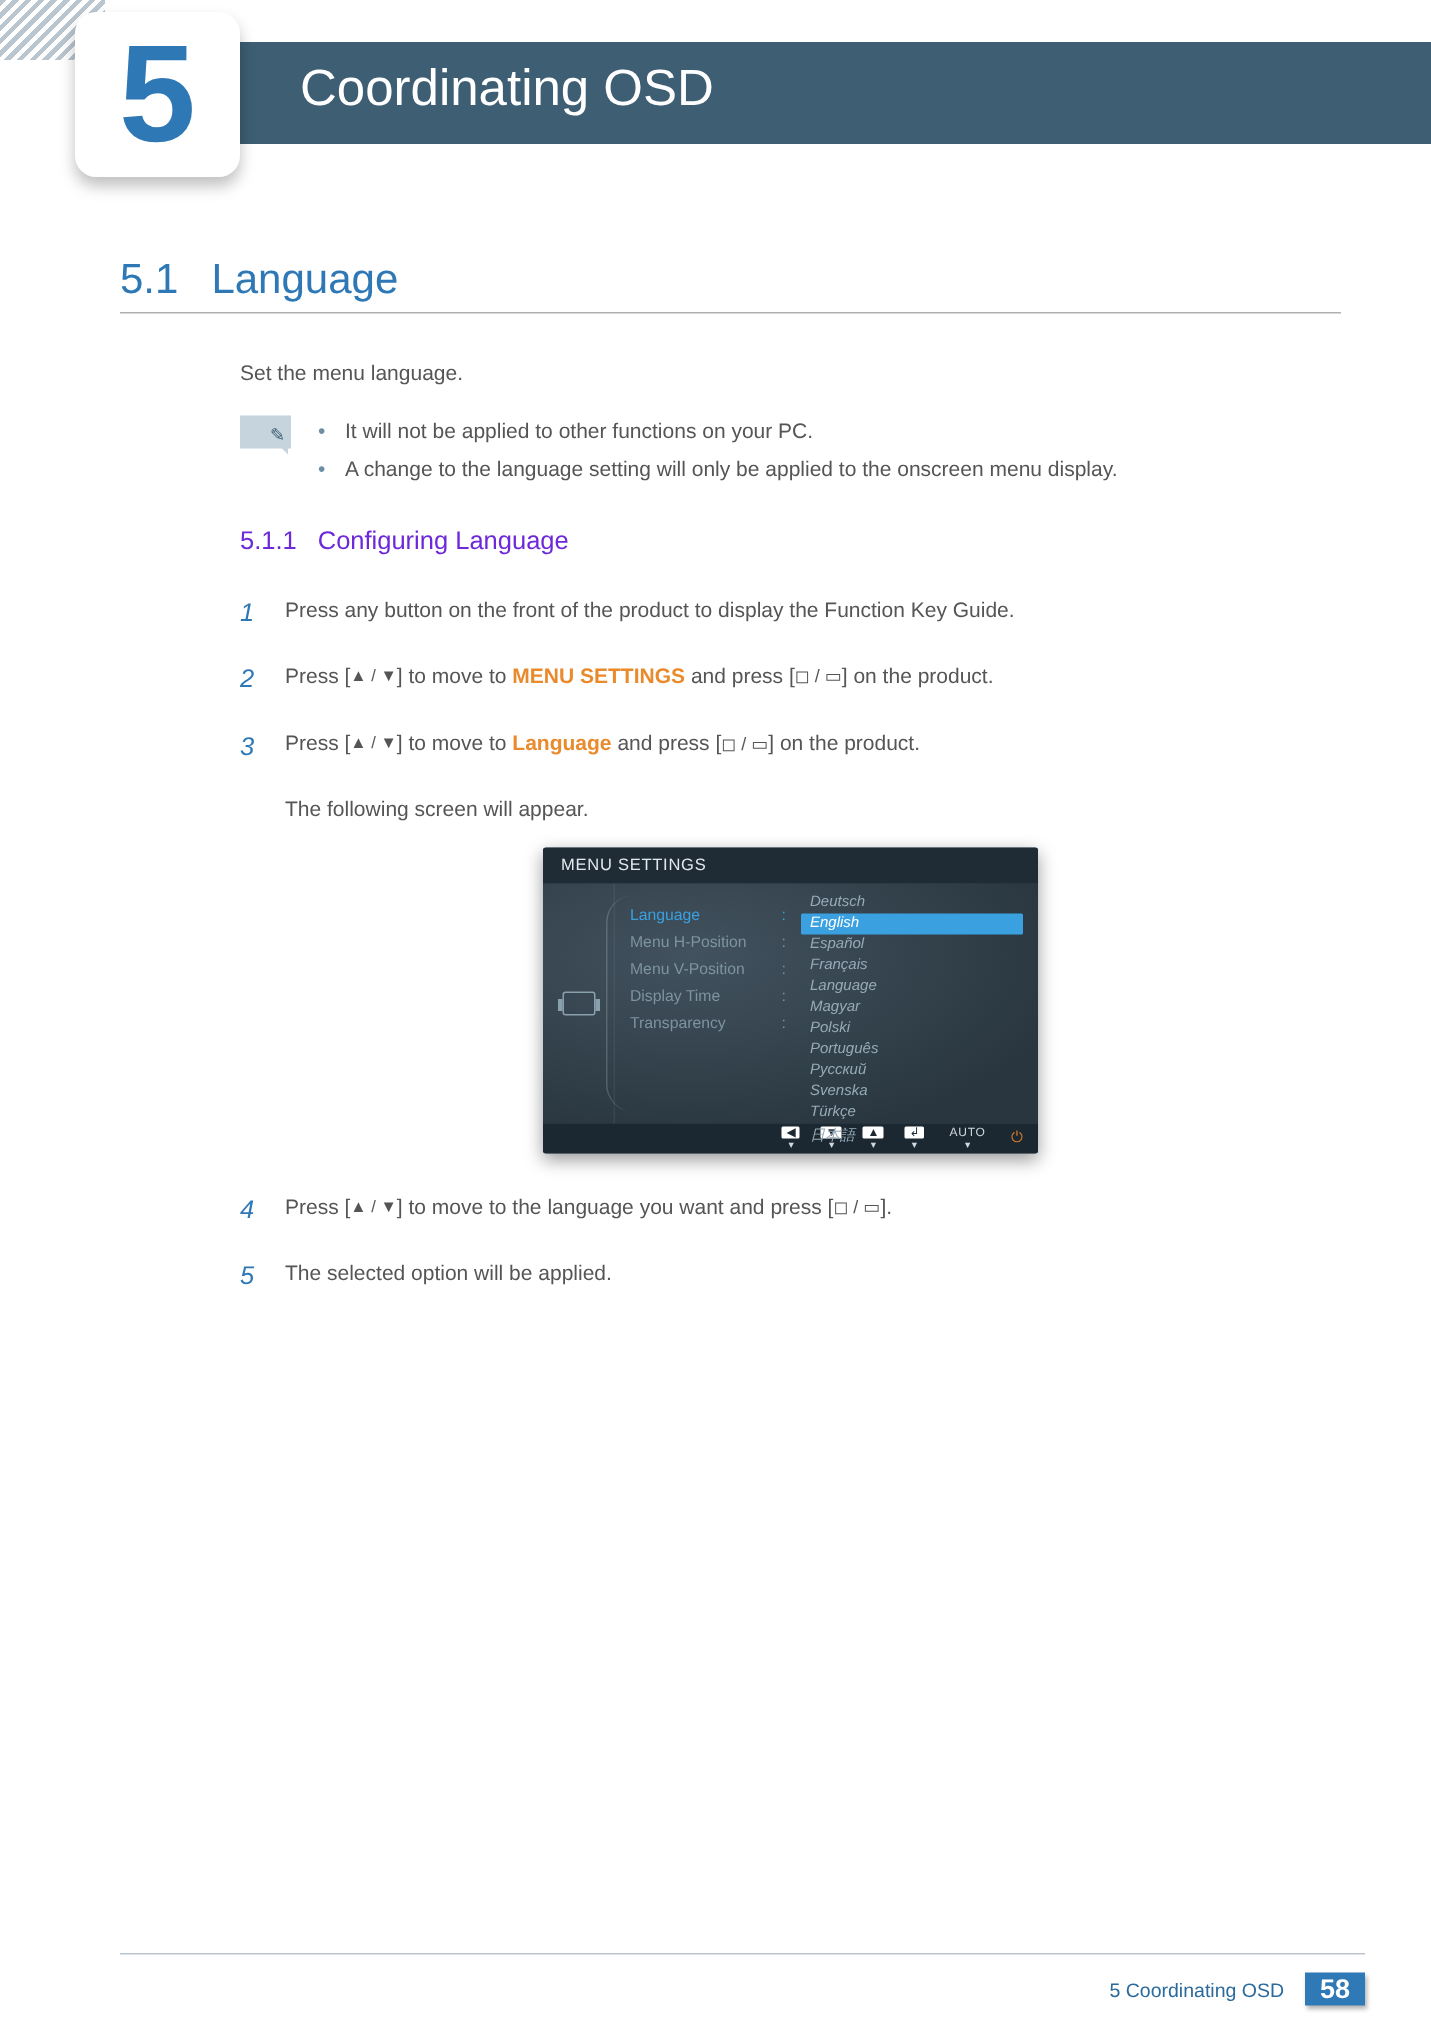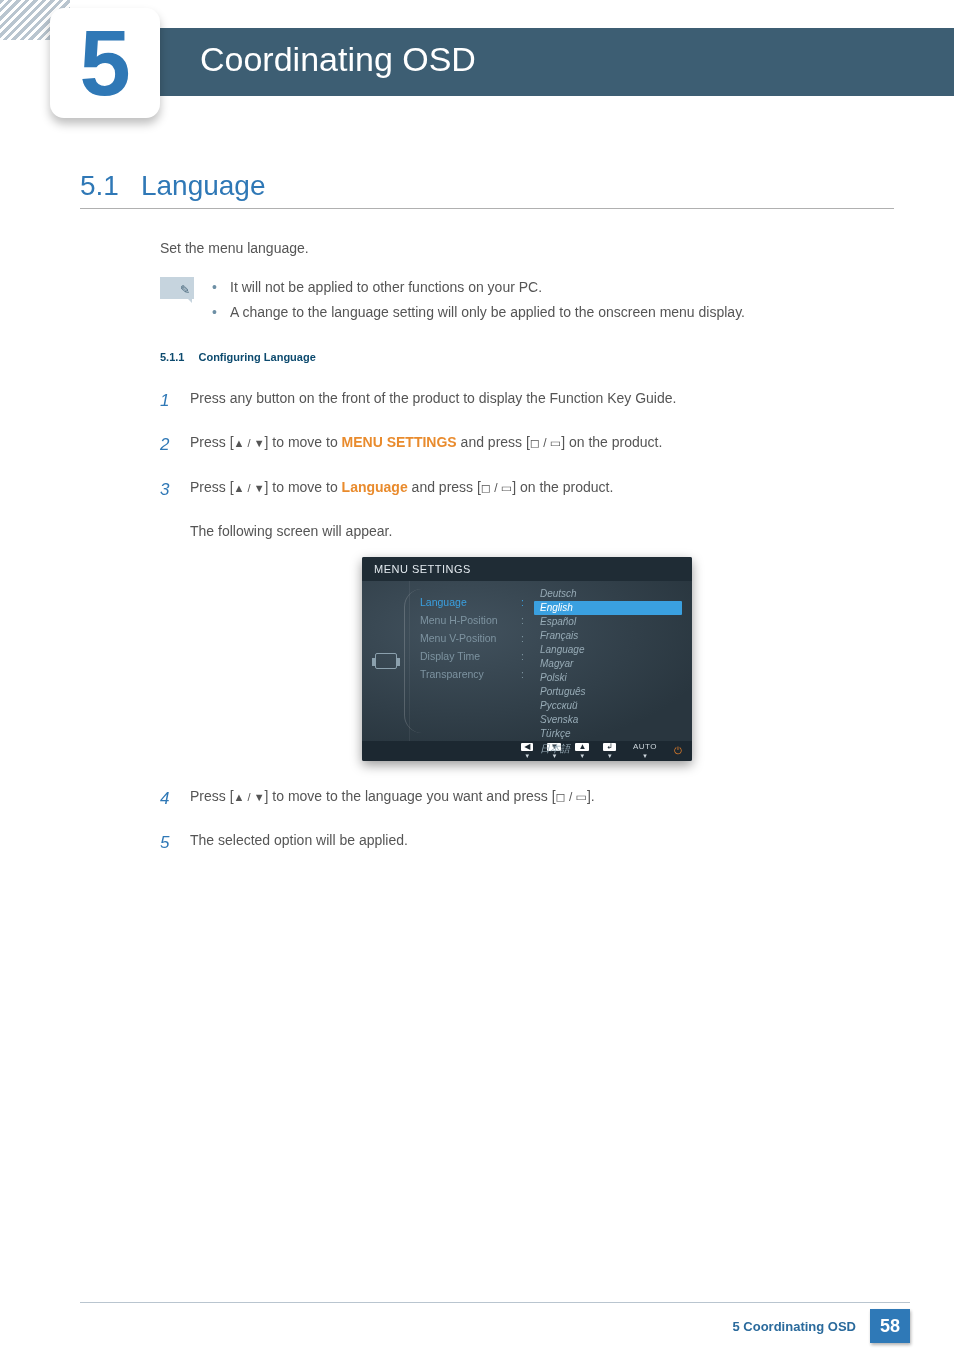--- a/index.html
+++ b/index.html
@@ -47,21 +47,21 @@
   }
   .note-icon::after {
     content: ""; position: absolute; right: 2px; bottom: -4px; width: 0; height: 0;
     border-left: 8px solid transparent; border-top: 8px solid #c6d4de;
   }
   .note-icon .pen { position: absolute; right: 4px; bottom: 2px; font-size: 12px; color: #3d5e73; }
   .note-list { font-size: 14px; color: #555; }
   .note-list li { list-style: none; position: relative; padding-left: 18px; line-height: 1.8; }
   .note-list li::before { content: "•"; position: absolute; left: 0; color: #6d8fa5; }
 
-  .sec-h2 { color: #0c4a6e; font-size: 11px; font-weight: 700; margin: 18px 0 22px 0; }
+  .sec-h2 { color: #6d28d9; font-size: 17px; font-weight: 400; margin: 18px 0 22px 0; }
   .sec-h2 .num { margin-right: 14px; }
 
   .steps { font-size: 14px; }
   .step { display: flex; gap: 14px; margin-bottom: 12px; line-height: 1.9; }
   .step-n { color: #2f78b6; font-style: italic; font-weight: 400; width: 16px; flex: none; font-size: 17px; }
   .step-body { color: #555; flex: 1; }
   .sub-p { margin: 6px 0 12px 30px; font-size: 14px; color: #555; line-height: 1.9; }
 
   .menu-key {
     display: inline-block; font-family: Arial; font-weight: 700; font-size: 12px;
@@ -93,22 +93,22 @@
   .osd-bottom { background: #1c2831; height: 20px; display: flex; align-items: center; justify-content: flex-end; gap: 14px; padding: 0 10px; }
   .osd-bottom .btn { color: #cfd8de; font-size: 9px; display: flex; flex-direction: column; align-items: center; line-height: 1; }
   .osd-bottom .btn .lab { background: #fff; color: #1c2831; padding: 0 3px; border-radius: 1px; font-size: 8px; margin-bottom: 1px; }
   .osd-bottom .btn .tri { font-size: 7px; }
   .osd-bottom .btn.auto .lab { background: none; color: #cfd8de; font-size: 8px; letter-spacing: 0.5px; }
   .osd-bottom .btn.pwr { color: #d97a2b; font-size: 10px; }
 
   
   .footer { position: absolute; left: 0; right: 0; bottom: 0; height: 48px; display: flex; align-items: center; justify-content: flex-end; padding-right: 44px; gap: 14px; }
   .footer-rule { position: absolute; left: 80px; right: 44px; top: 0; border-top: 1px solid #b9c5cf; }
-  .footer-text { color: #2a6a9c; font-size: 13px; font-weight: 700; }
-  .footer-page { background: #2f79b7; color: #fff; width: 40px; height: 34px; display: flex; align-items: center; justify-content: center; font-size: 18px; font-weight: 700; box-shadow: 1px 2px 3px rgba(0,0,0,0.3); }
+  .footer-text { color: #2a6a9c; font-size: 13px; font-weight: 400; }
+  .footer-page { background: #2f79b7; color: #fff; width: 40px; height: 22px; display: flex; align-items: center; justify-content: center; font-size: 18px; font-weight: 700; box-shadow: 1px 2px 3px rgba(0,0,0,0.3); }
 </style>
 </head>
 <body>
 
 <div class="page">
   <div class="hatch"></div>
 
   <div class="header-bar"></div>
   <div class="chapter-badge">
     <span class="chapter-num">5</span>

